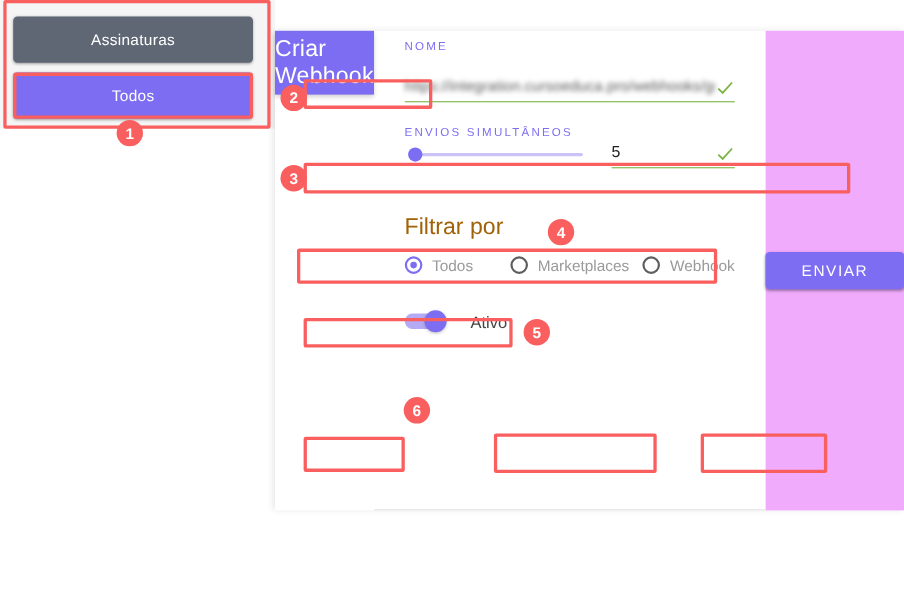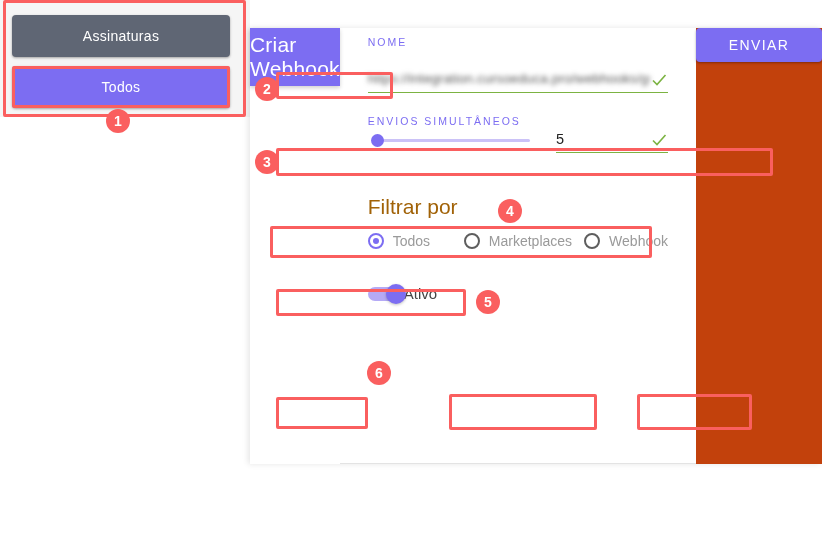--- a/index.html
+++ b/index.html
@@ -76,23 +76,24 @@
   #dialog-body {
     flex: 1 1 auto;
     position: relative;
     padding: 0 28px;
     overflow: hidden;
     border-bottom: 1px solid #e3e3e3;
   }
   #dialog-footer {
     flex: 0 0 56px;
     display: flex;
+    align-items: center;
     justify-content: center;
     gap: 18px;
-    background: #c2410c;
+    background: #f0abfc;
   }
   .footer-btn {
     border: none;
     border-radius: 4px;
     height: 34px;
     min-width: 126px;
     color: #ffffff;
     font-size: 14px;
     letter-spacing: 1.4px;
     font-family: "Liberation Sans", sans-serif;
@@ -186,21 +187,21 @@
     width: 6px; height: 6px;
     border-radius: 50%;
     background: #7c6df2;
   }
   .radio-label {
     color: #9a9a9a;
     font-size: 14px;
   }
 
   
-  .toggle-row { display: flex; align-items: center; gap: 0; }
+  .toggle-row { display: flex; gap: 24px; }
   .toggle {
     position: relative;
     width: 36px; height: 14px;
     border-radius: 7px;
     background: #b5aaf6;
     flex: 0 0 36px;
   }
   .toggle .knob {
     position: absolute;
     right: -2px; top: -3px;

